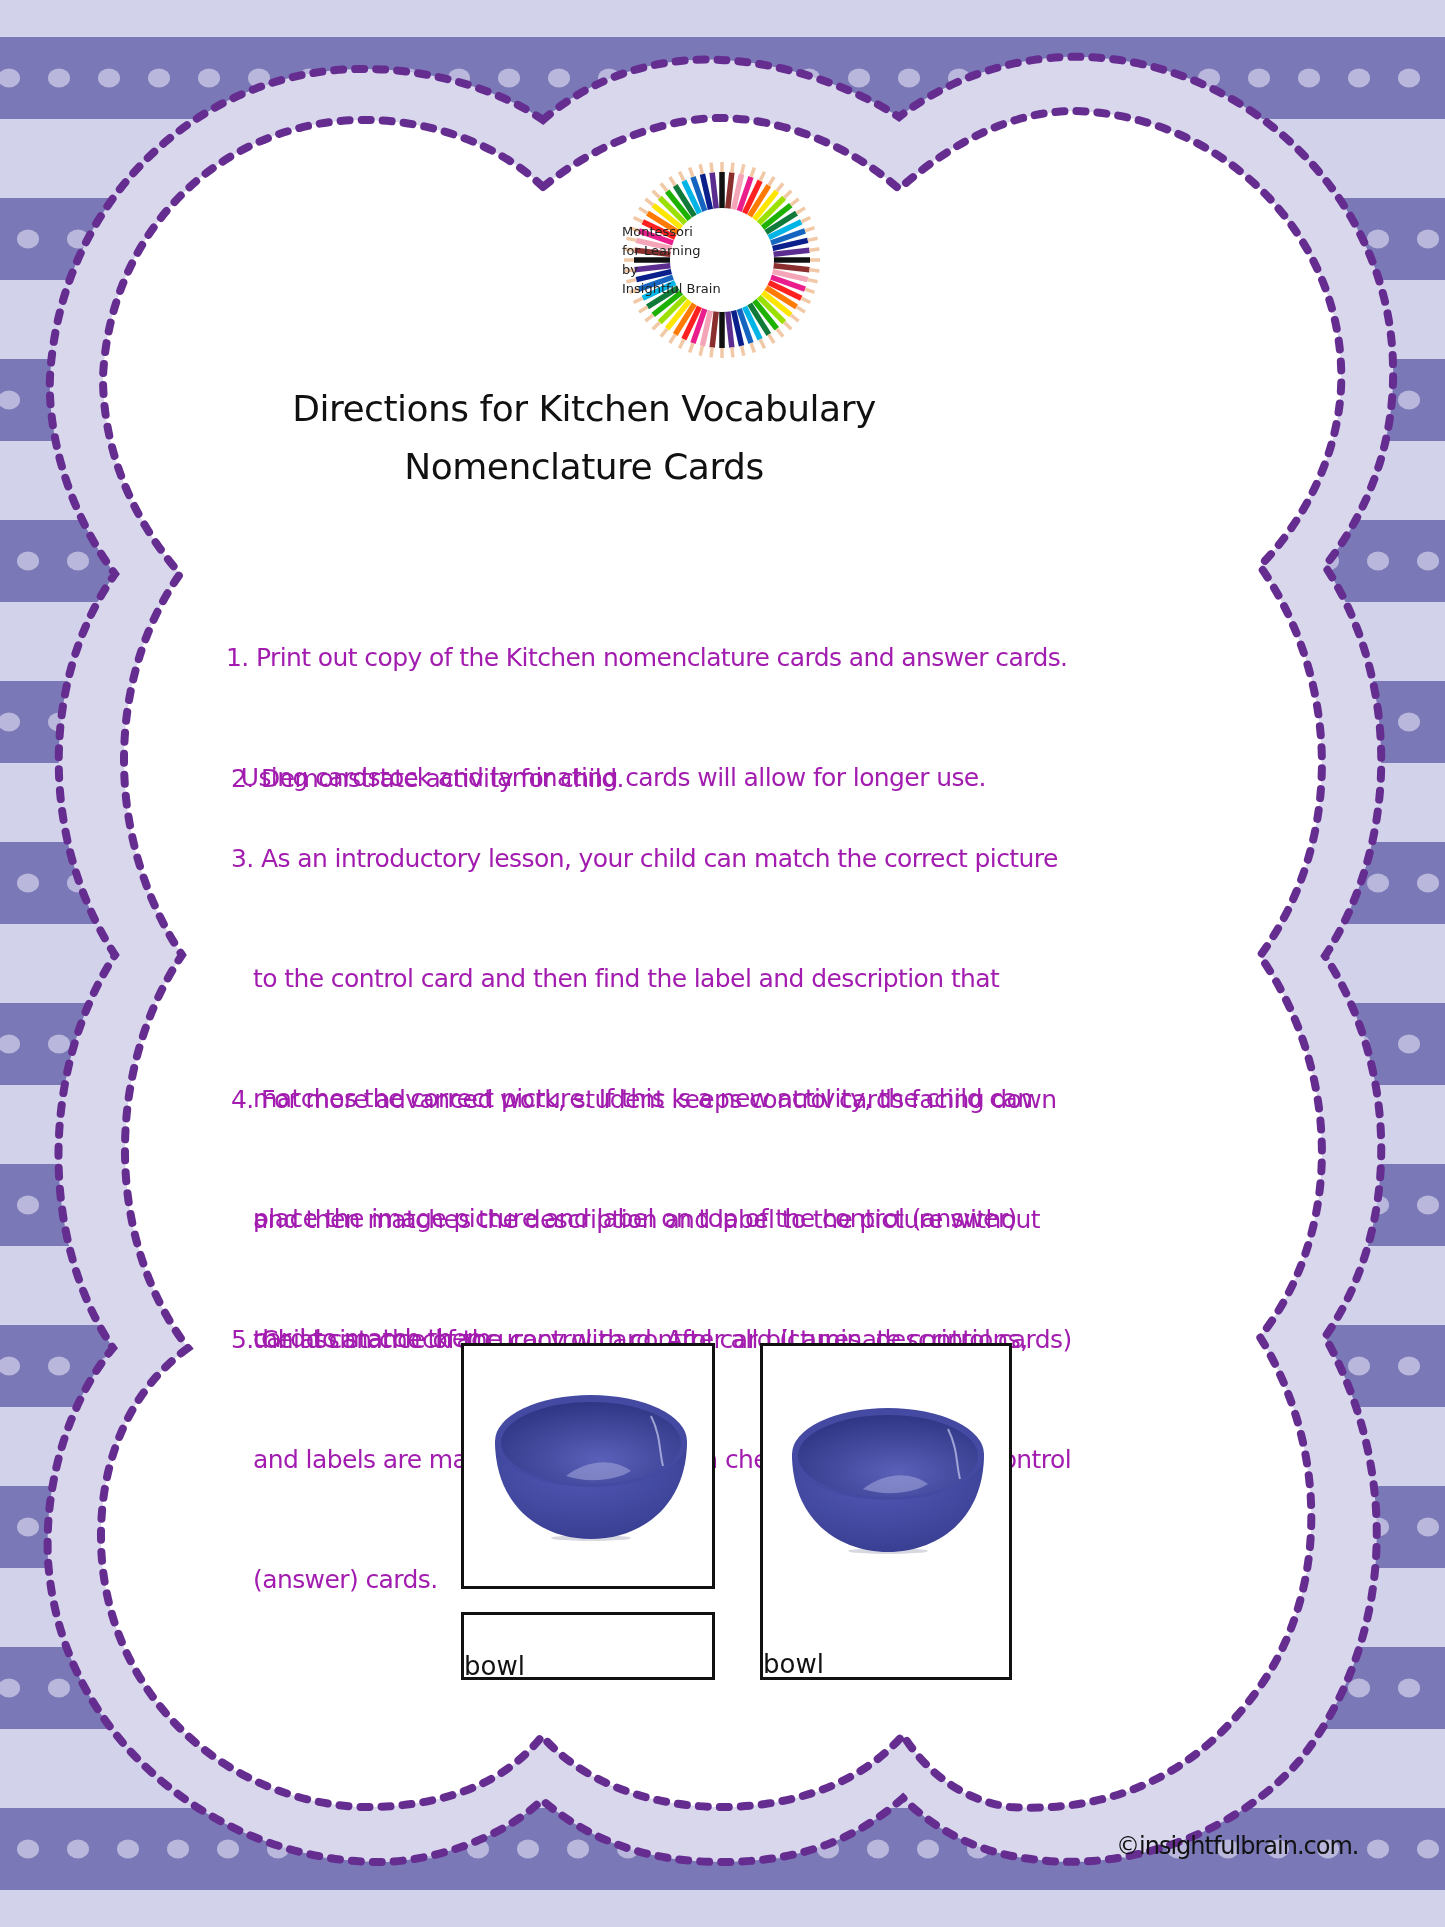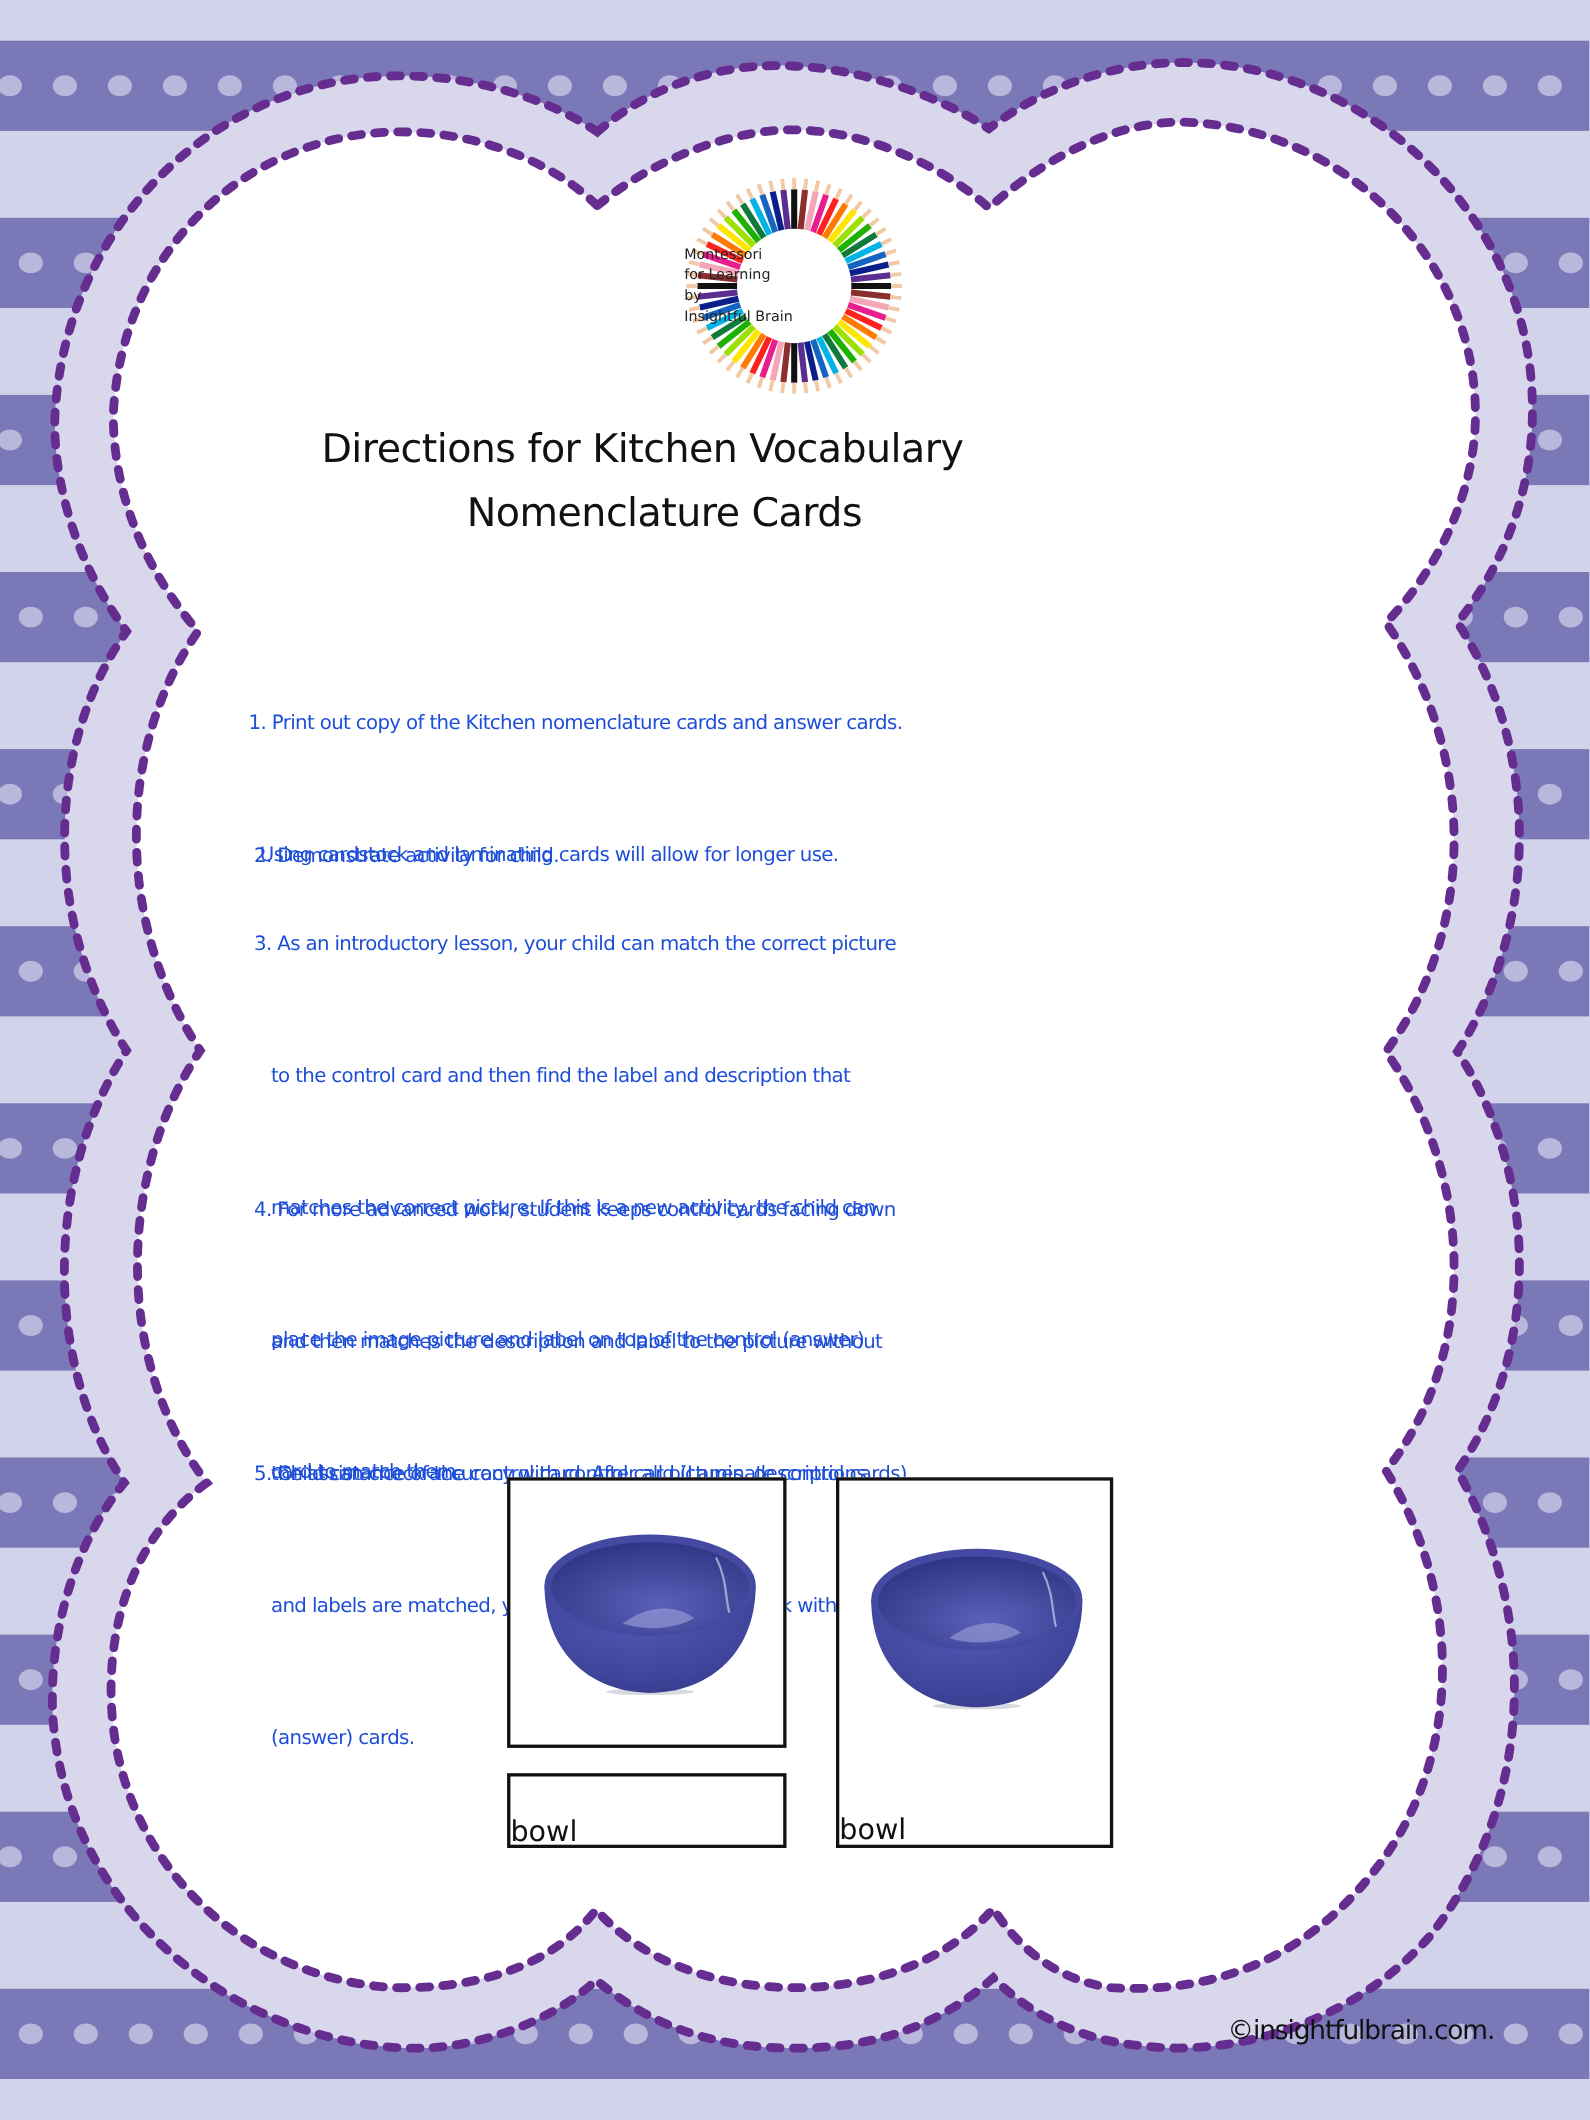--- a/index.html
+++ b/index.html
@@ -1,20 +1,20 @@
 <!DOCTYPE html>
 <html><head>
 <meta charset="utf-8">
 <style>
   html, body { margin:0; padding:0; }
   body { width:1445px; height:1927px; position:relative; overflow:hidden; background:#D2D2EA; font-family:"DejaVu Sans", sans-serif; }
   #bg { position:absolute; left:0; top:0; }
   .abs { position:absolute; }
   .title { position:absolute; left:0; width:1168px; text-align:center; font-family:"DejaVu Sans", sans-serif; font-weight:normal; color:#111; font-size:36px; letter-spacing:-0.5px; }
-  .step { position:absolute; font-family:"DejaVu Sans", sans-serif; font-size:18px; color:#1d4ed8; line-height:40px; letter-spacing:-0.6px; white-space:pre; }
+  .step { position:absolute; font-family:"DejaVu Sans", sans-serif; font-size:25px; color:#a21caf; line-height:40px; letter-spacing:-0.6px; white-space:pre; }
   .step .l { display:block; }
   .card { position:absolute; border:3px solid #111; background:#fff; box-sizing:border-box; }
   .card-label { position:absolute; font-family:"DejaVu Sans", sans-serif; font-size:26px; color:#111; text-align:left; left:0; right:0;margin-top:20px; }
   .footer { position:absolute; font-family:"DejaVu Sans", sans-serif; font-size:24px; color:#111; letter-spacing:-1px; }
   .logo-text { position:absolute; left:0; right:0; text-align:left; font-family:"DejaVu Sans", sans-serif; font-size:13px; line-height:19px; color:#222; }
 </style>
 </head>
 <body>
 
 <svg id="bg" width="1445" height="1927" viewBox="0 0 1445 1927" xmlns="http://www.w3.org/2000/svg">
@@ -609,21 +609,21 @@
     </svg>
   <div class="logo-text" style="top:62px;">
     <span style="display:block">Montessori</span>
     <span style="display:block">for Learning</span>
     <span style="display:block">by</span>
     <span style="display:block">Insightful Brain</span>
   </div>
 </div>
 
 <div class="title" style="top:388px;">Directions for Kitchen Vocabulary</div>
-<div class="title" style="top:446px;padding-left:20px;">Nomenclature Cards</div>
+<div class="title" style="top:446px;">Nomenclature Cards</div>
 
 <div class="step" style="left:226px; top:558px;">
   <span class="l">1. Print out copy of the Kitchen nomenclature cards and answer cards.</span>
   <span class="l">  Using cardstock and laminating cards will allow for longer use.</span>
 </div>
 <div class="step" style="left:231px; top:679px;">
   <span class="l">2. Demonstrate activity for child.</span>
 </div>
 <div class="step" style="left:231px; top:759px;">
   <span class="l">3. As an introductory lesson, your child can match the correct picture</span>

